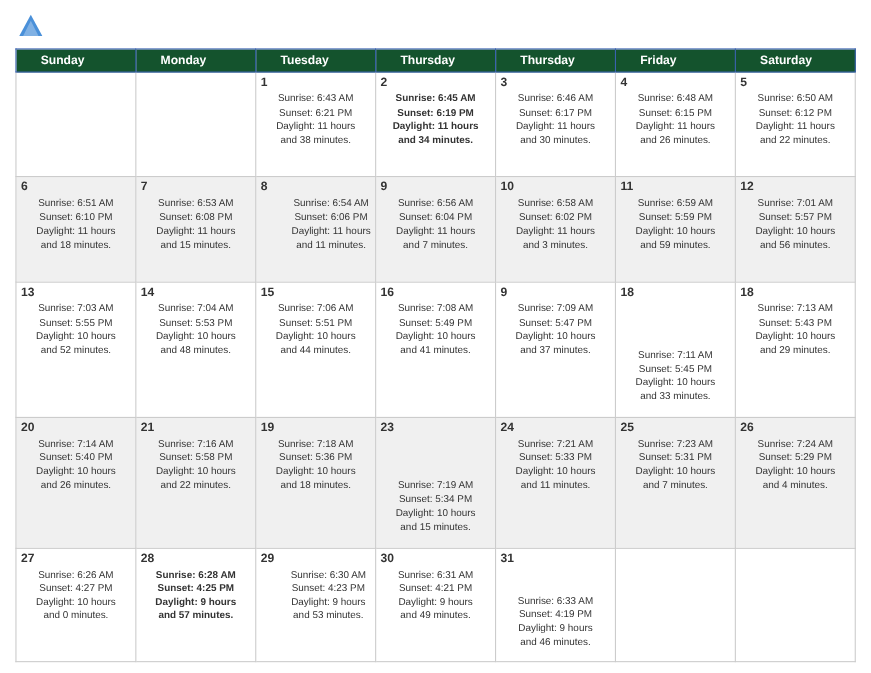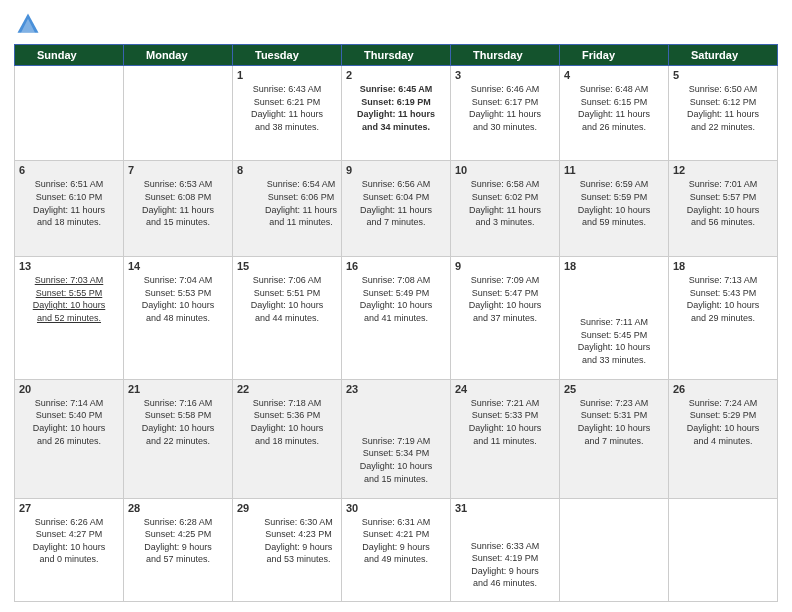--- a/index.html
+++ b/index.html
@@ -225,21 +225,21 @@
             <span class="cell-day">12</span>
             <div class="cell-info" style="white-space: pre-line;">Sunrise: 7:01 AM
 Sunset: 5:57 PM
 Daylight: 10 hours
 and 56 minutes.</div>
           </td>
         </tr>
         <tr class="row-white">
           <td>
             <span class="cell-day">13</span>
-            <div class="cell-info" style="white-space: pre-line; text-decoration: underline;">Sunrise: 7:03 AM
+            <div class="cell-info" style="white-space: pre-line;">Sunrise: 7:03 AM
 Sunset: 5:55 PM
 Daylight: 10 hours
 and 52 minutes.</div>
           </td>
           <td>
             <span class="cell-day">14</span>
             <div class="cell-info" style="white-space: pre-line;">Sunrise: 7:04 AM
 Sunset: 5:53 PM
 Daylight: 10 hours
 and 48 minutes.</div>
@@ -289,21 +289,21 @@
 and 26 minutes.</div>
           </td>
           <td>
             <span class="cell-day">21</span>
             <div class="cell-info" style="white-space: pre-line;">Sunrise: 7:16 AM
 Sunset: 5:58 PM
 Daylight: 10 hours
 and 22 minutes.</div>
           </td>
           <td>
-            <span class="cell-day">22</span>
+            <span class="cell-day">19</span>
             <div class="cell-info" style="white-space: pre-line;">Sunrise: 7:18 AM
 Sunset: 5:36 PM
 Daylight: 10 hours
 and 18 minutes.</div>
           </td>
           <td>
             <span class="cell-day">23</span>
             <div class="cell-info" style="white-space: pre-line; margin-top: 40px;">Sunrise: 7:19 AM
 Sunset: 5:34 PM
 Daylight: 10 hours
@@ -334,21 +334,21 @@
         <tr class="row-white">
           <td>
             <span class="cell-day">27</span>
             <div class="cell-info" style="white-space: pre-line;">Sunrise: 6:26 AM
 Sunset: 4:27 PM
 Daylight: 10 hours
 and 0 minutes.</div>
           </td>
           <td>
             <span class="cell-day">28</span>
-            <div class="cell-info" style="white-space: pre-line;">Sunrise: 6:28 AM
+            <div class="cell-info" style="white-space: pre-line; font-weight: bold;">Sunrise: 6:28 AM
 Sunset: 4:25 PM
 Daylight: 9 hours
 and 57 minutes.</div>
           </td>
           <td>
             <span class="cell-day">29</span>
             <div class="cell-info" style="white-space: pre-line; margin-left: 23px;">Sunrise: 6:30 AM
 Sunset: 4:23 PM
 Daylight: 9 hours
 and 53 minutes.</div>

